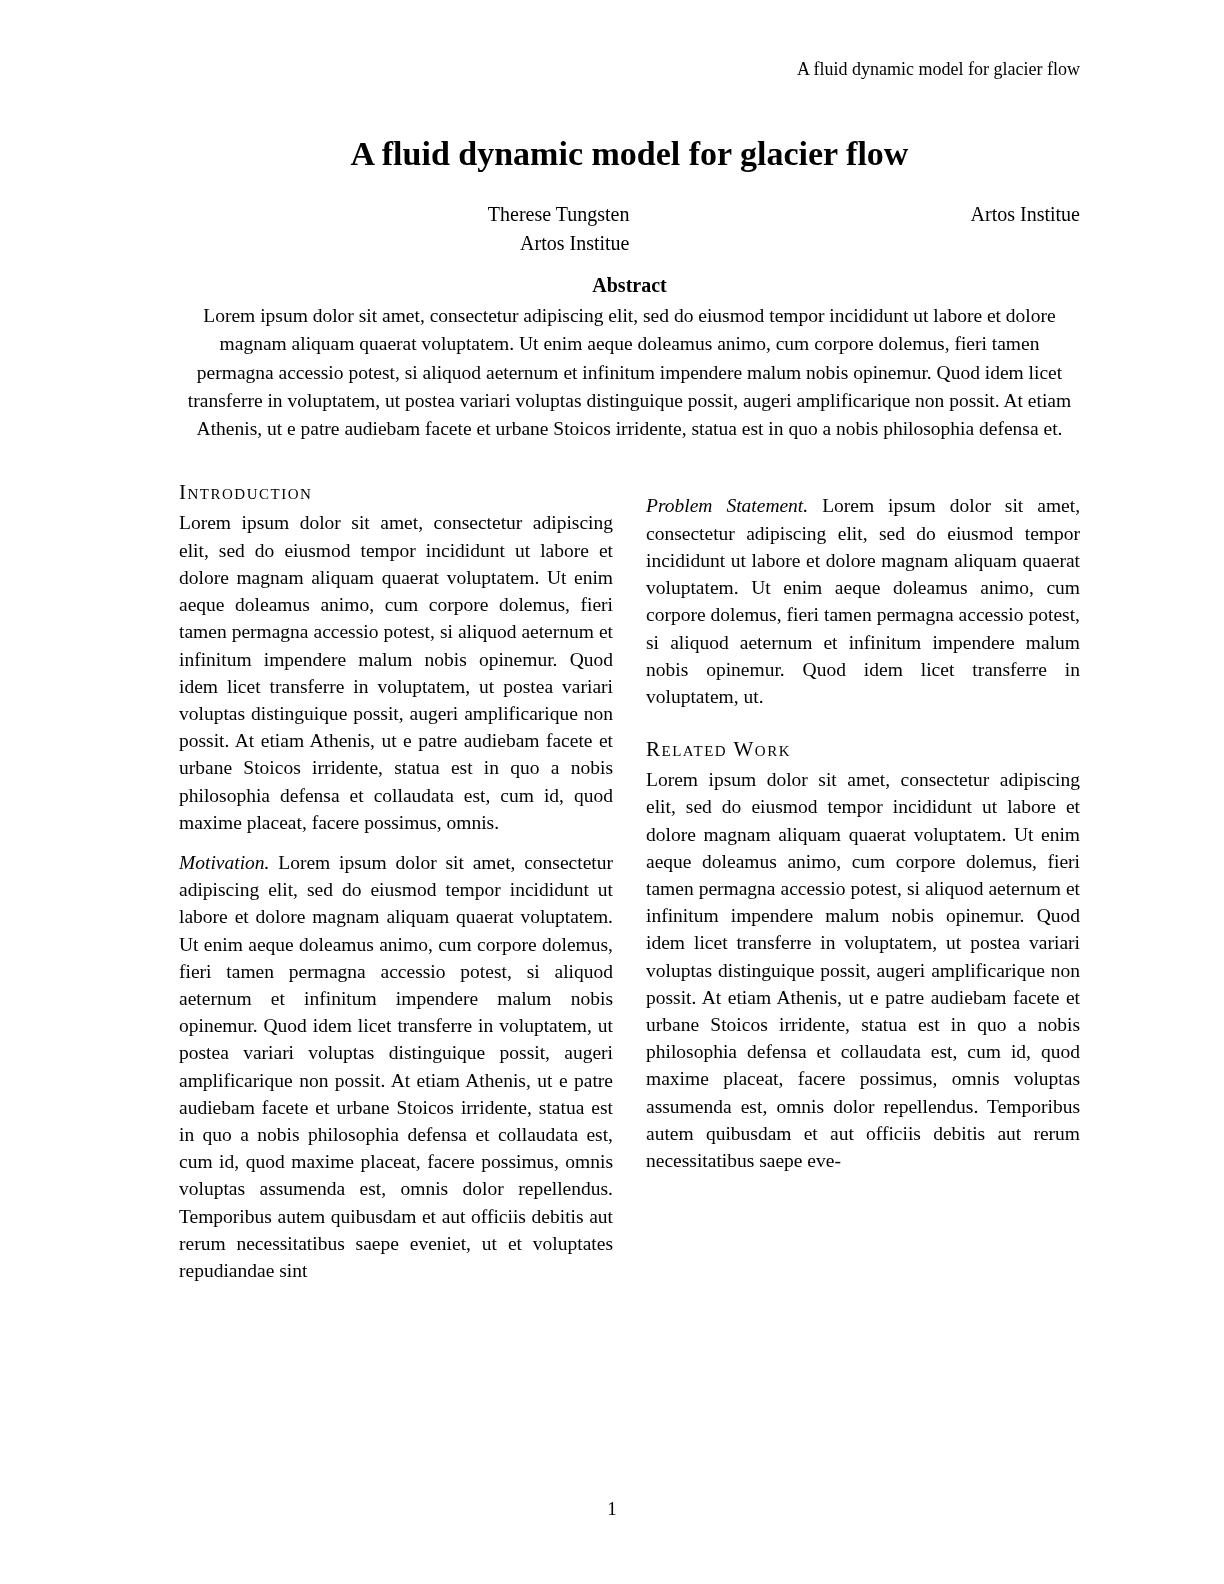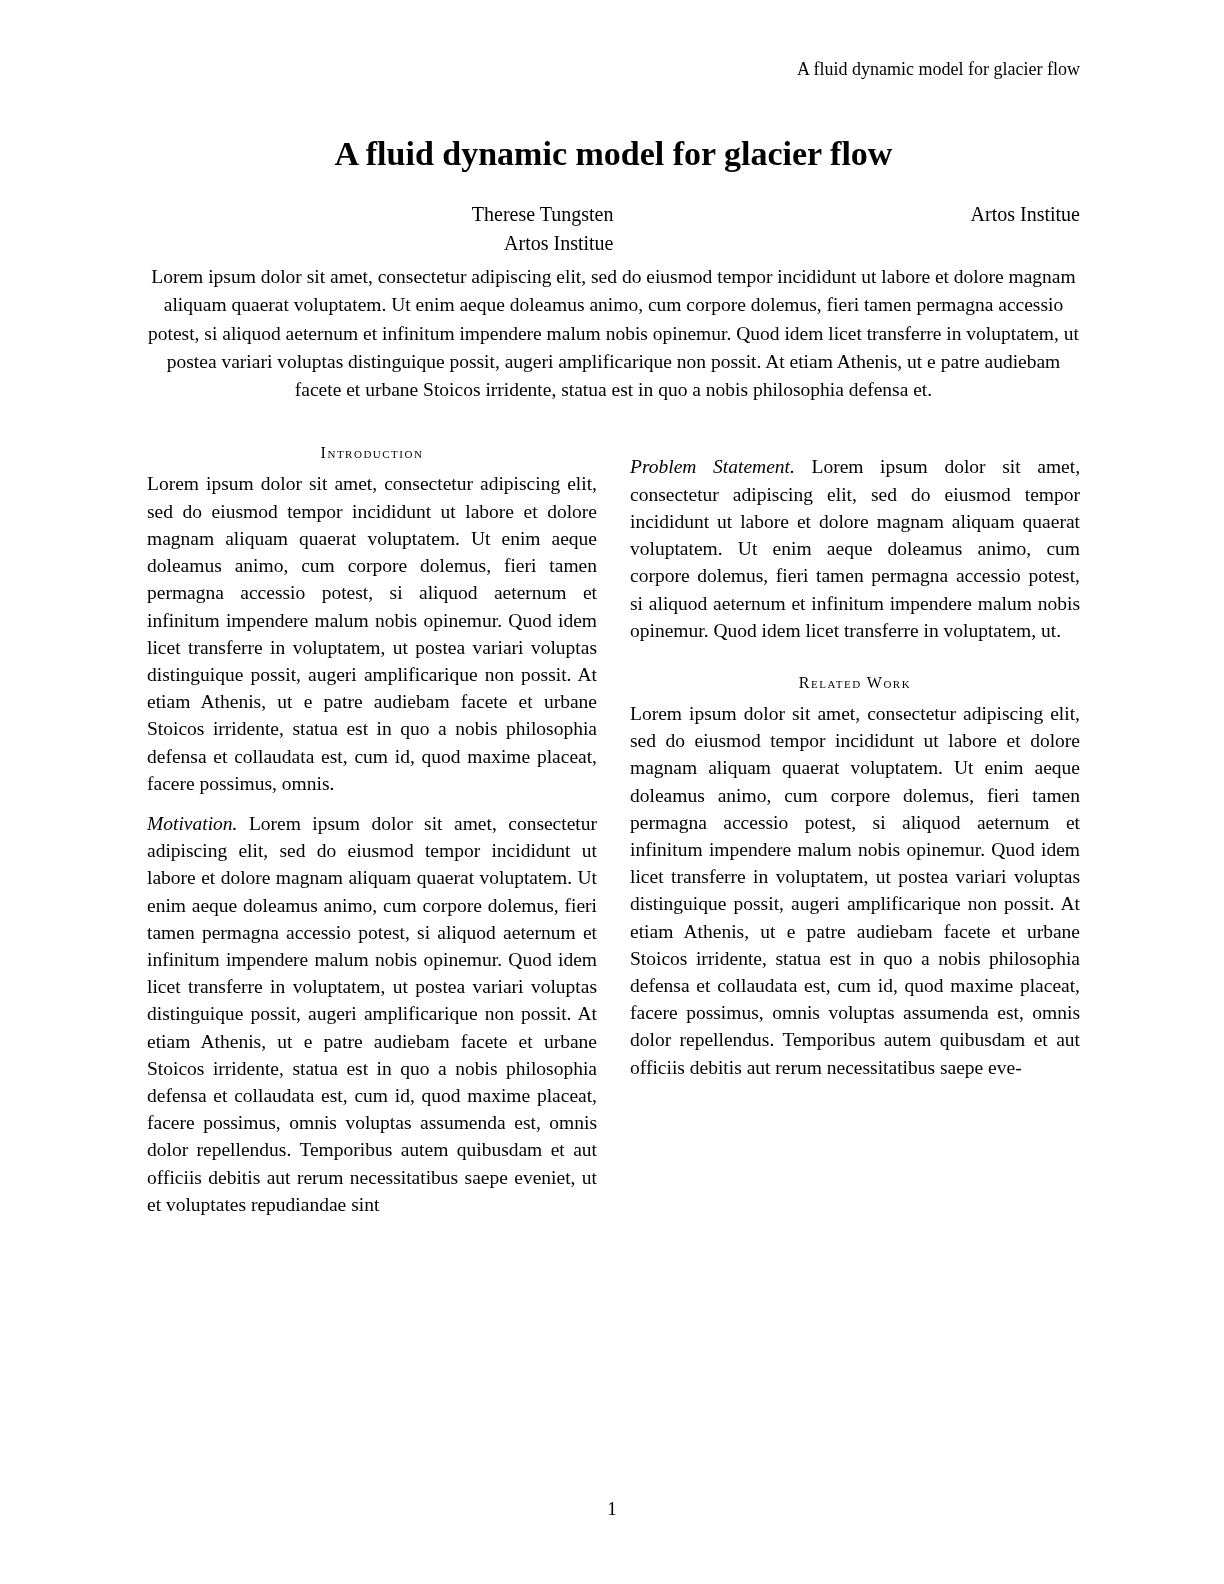--- a/index.html
+++ b/index.html
@@ -6,21 +6,21 @@
   html, body { background:#ffffff; }
   .page {
     position:relative;
     width:1224px;
     height:1584px;
     background:#ffffff;
     color:#000000;
     font-family:"Liberation Serif", serif;
     overflow:hidden;
   }
-  .content { padding:58px 144px 0 147px; }
+  .content { padding:58px 144px 0 147px;margin-left:32px; }
 
   .running-head {
     font-size:18px;
     line-height:22px;
     text-align:right;
   }
 
   .title {
     margin-top:53px;
     font-size:34px;
@@ -43,26 +43,26 @@
     margin-top:5px;
     font-size:19.5px;
     line-height:28.3px;
     text-align:center;
   }
 
   .columns { display:flex; gap:33px; margin-top:36px; }
   .col { flex:1 1 0; min-width:0; }
 
   .section-heading {
-    font-size:16px;
+    font-size:21px;
     line-height:26px;
     font-weight:normal;
     font-variant:small-caps;
     letter-spacing:1.5px;
-    text-align:center;
+    text-align:left;
     margin-bottom:4px;
   }
   .section-heading.spaced { margin-top:26px; }
 
   .body-par {
     font-size:19.5px;
     line-height:27.2px;
     text-align:justify;
   }
   .body-par.spaced { margin-top:13px; }
@@ -91,20 +91,21 @@
     <div class="authors">
       <div class="author">
         <div>Therese Tungsten</div>
         <div>Artos Institue</div>
       </div>
       <div class="author">
         <div>Artos Institue</div>
       </div>
     </div>
 
+    <div class="abstract-heading">Abstract</div>
 
     <p class="abstract-text">Lorem ipsum dolor sit amet, consectetur adipiscing elit, sed do eiusmod tempor incididunt ut labore et dolore magnam aliquam quaerat voluptatem. Ut enim aeque doleamus animo, cum corpore dolemus, fieri tamen permagna accessio potest, si aliquod aeternum et infinitum impendere malum nobis opinemur. Quod idem licet transferre in voluptatem, ut postea variari voluptas distinguique possit, augeri amplificarique non possit. At etiam Athenis, ut e patre audiebam facete et urbane Stoicos irridente, statua est in quo a nobis philosophia defensa et.</p>
 
     <div class="columns">
 
       <div class="col">
         <h2 class="section-heading">Introduction</h2>
         <p class="body-par">Lorem ipsum dolor sit amet, consectetur adipiscing elit, sed do eiusmod tempor incididunt ut labore et dolore magnam aliquam quaerat voluptatem. Ut enim aeque doleamus animo, cum corpore dolemus, fieri tamen permagna accessio potest, si aliquod aeternum et infinitum impendere malum nobis opinemur. Quod idem licet transferre in voluptatem, ut postea variari voluptas distinguique possit, augeri amplificarique non possit. At etiam Athenis, ut e patre audiebam facete et urbane Stoicos irridente, statua est in quo a nobis philosophia defensa et collaudata est, cum id, quod maxime placeat, facere possimus, omnis.</p>
         <p class="body-par spaced"><span class="run-in">Motivation.</span> <span>Lorem ipsum dolor sit amet, consectetur adipiscing elit, sed do eiusmod tempor incididunt ut labore et dolore magnam aliquam quaerat voluptatem. Ut enim aeque doleamus animo, cum corpore dolemus, fieri tamen permagna accessio potest, si aliquod aeternum et infinitum impendere malum nobis opinemur. Quod idem licet transferre in voluptatem, ut postea variari voluptas distinguique possit, augeri amplificarique non possit. At etiam Athenis, ut e patre audiebam facete et urbane Stoicos irridente, statua est in quo a nobis philosophia defensa et collaudata est, cum id, quod maxime placeat, facere possimus, omnis voluptas assumenda est, omnis dolor repellendus. Temporibus autem quibusdam et aut officiis debitis aut rerum necessitatibus saepe eveniet, ut et voluptates repudiandae sint</span></p>
       </div>

